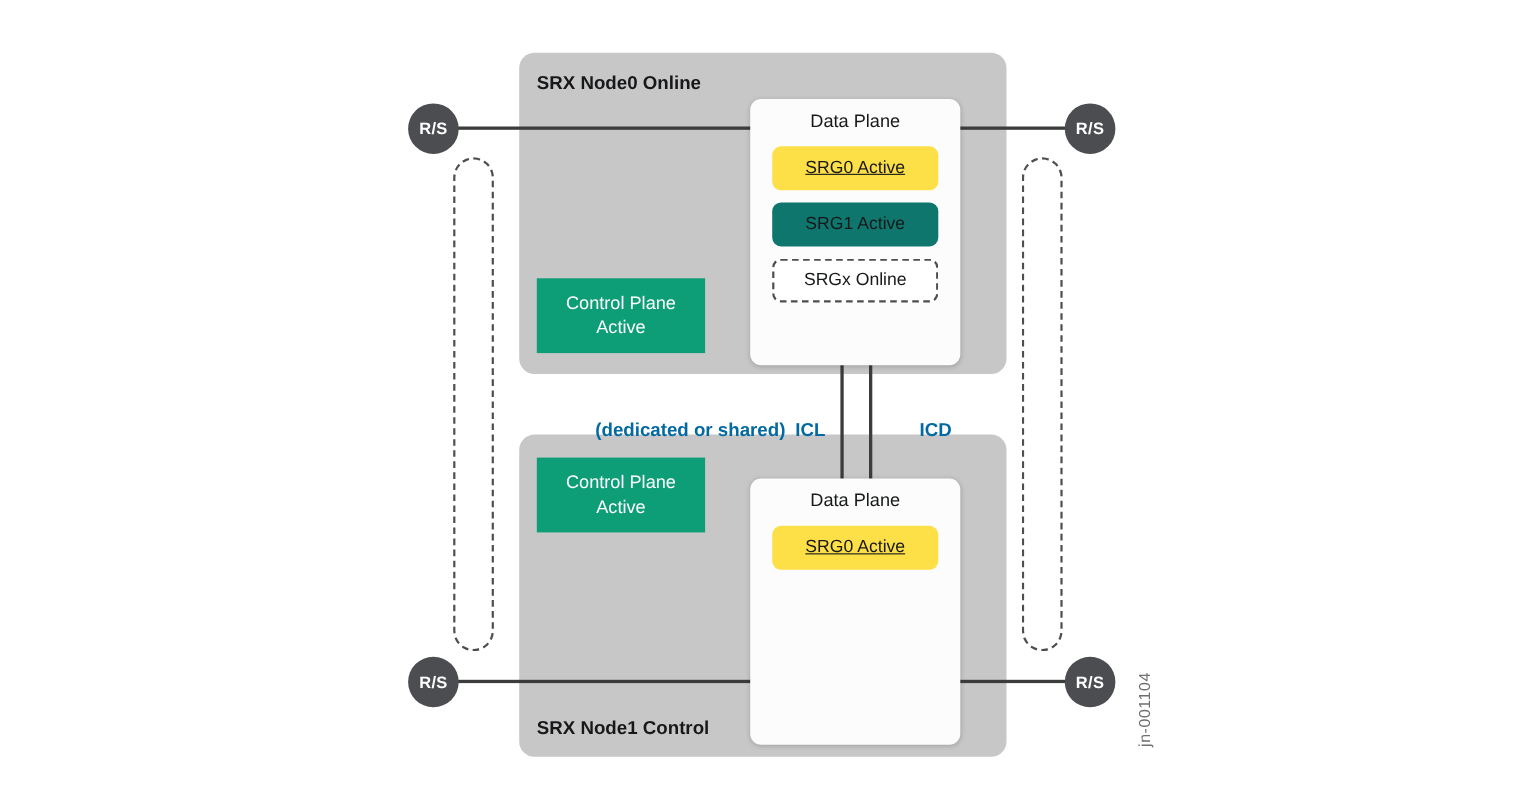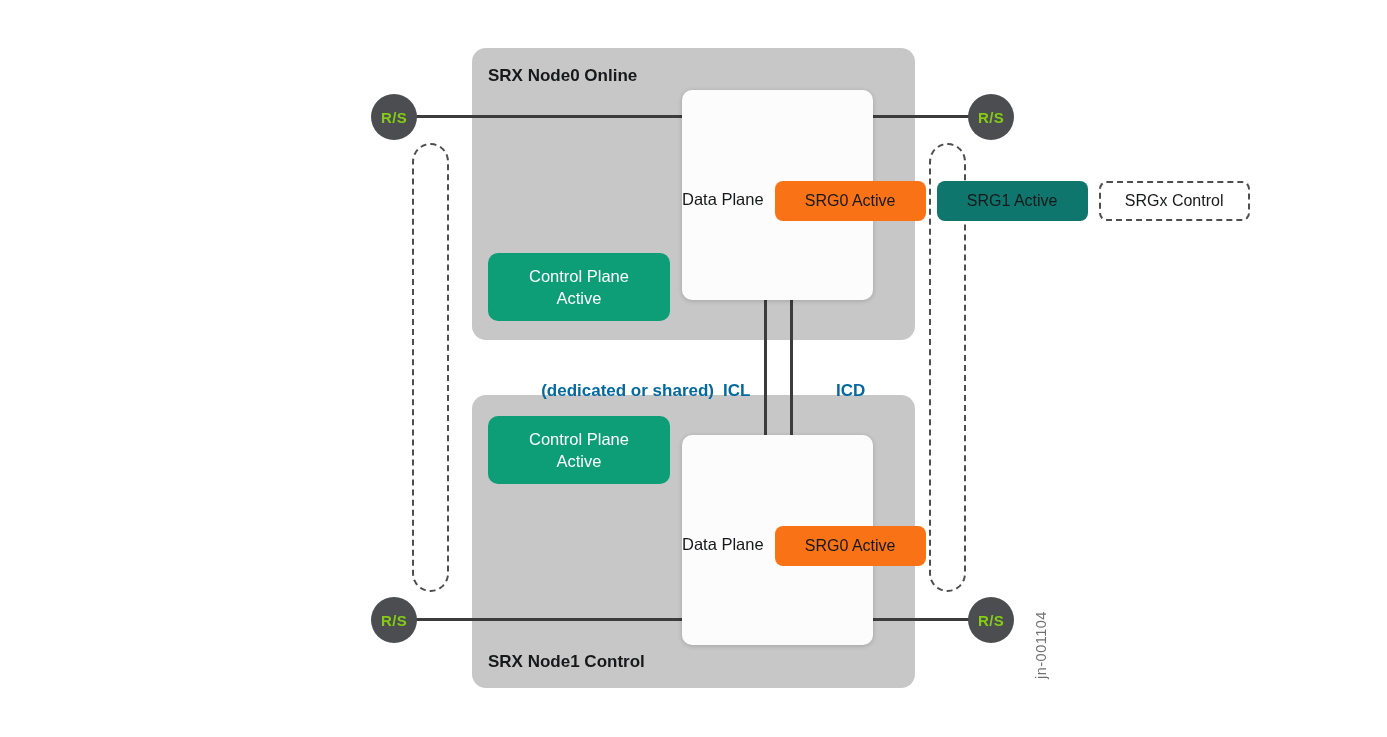--- a/index.html
+++ b/index.html
@@ -70,48 +70,48 @@
     box-sizing: border-box;
     z-index: 2;
     background: transparent;
   }
   .capsule.left  { left: 412px; top: 143px; }
   .capsule.right { left: 929px; top: 143px; }
 
   
   .control-plane {
     position: absolute;
-    width: 182px;
+    width: 153px;
     height: 68px;
     background: #0d9d77;
-    border-radius: 10px;
+    border-radius: 0;
     color: #ffffff;
     display: flex;
     flex-direction: column;
     align-items: center;
     justify-content: center;
     font-size: 16.5px;
     line-height: 1.35;
     z-index: 3;
     text-align: center;
   }
   .cp0 { left: 488px; top: 253px; }
   .cp1 { left: 488px; top: 416px; }
 
   
   .data-plane {
     position: absolute;
     width: 191px;
-    height: 210px;
+    height: 242px;
     background: #fcfcfc;
     border-radius: 10px;
     box-shadow: 0 1px 5px rgba(0,0,0,0.18);
     z-index: 3;
     display: flex;
-    flex-direction: row;
+    flex-direction: column;
     align-items: center;
     padding-top: 11px;
     gap: 11px;
     box-sizing: border-box;
   }
   .dp0 { left: 682px; top: 90px; }
   .dp1 { left: 682px; top: 435px; }
   .dp-title {
     font-size: 16.5px;
     color: #17181a;
@@ -124,33 +124,33 @@
     border-radius: 8px;
     display: flex;
     align-items: center;
     justify-content: center;
     font-size: 16px;
     color: #17181a;
     box-sizing: border-box;
     flex: none;
     white-space: nowrap;
   }
-  .srg-strong { background: #f97316; }
+  .srg-strong { background: #fde047; text-decoration: underline; }
   .srg-light  { background: #0f766e; }
   .srg-backup { background: #ffffff; border: 2.5px dashed #4e4e4e; }
   .srg-plain  { background: #ffffff; }
 
   
   .rs {
     position: absolute;
     width: 46px;
     height: 46px;
     border-radius: 50%;
     background: #4c4d50;
-    color: #84cc16;
+    color: #ffffff;
     display: flex;
     align-items: center;
     justify-content: center;
     font-size: 15px;
     font-weight: 700;
     z-index: 4;
     letter-spacing: 0.3px;
   }
   .rs.tl { left: 371px; top: 94px; }
   .rs.tr { left: 968px; top: 94px; }
@@ -216,21 +216,21 @@
   </div>
   <div class="control-plane cp1">
     <span>Control Plane</span>
     <span>Active</span>
   </div>
 
   <div class="data-plane dp0">
     <div class="dp-title">Data Plane</div>
     <div class="srg srg-strong">SRG0 Active</div>
     <div class="srg srg-light">SRG1 Active</div>
-    <div class="srg srg-backup">SRGx Control</div>
+    <div class="srg srg-backup">SRGx Online</div>
   </div>
 
   <div class="data-plane dp1">
     <div class="dp-title">Data Plane</div>
     <div class="srg srg-strong">SRG0 Active</div>
   </div>
 
   <div class="rs tl">
     <span>R/S</span>
   </div>

